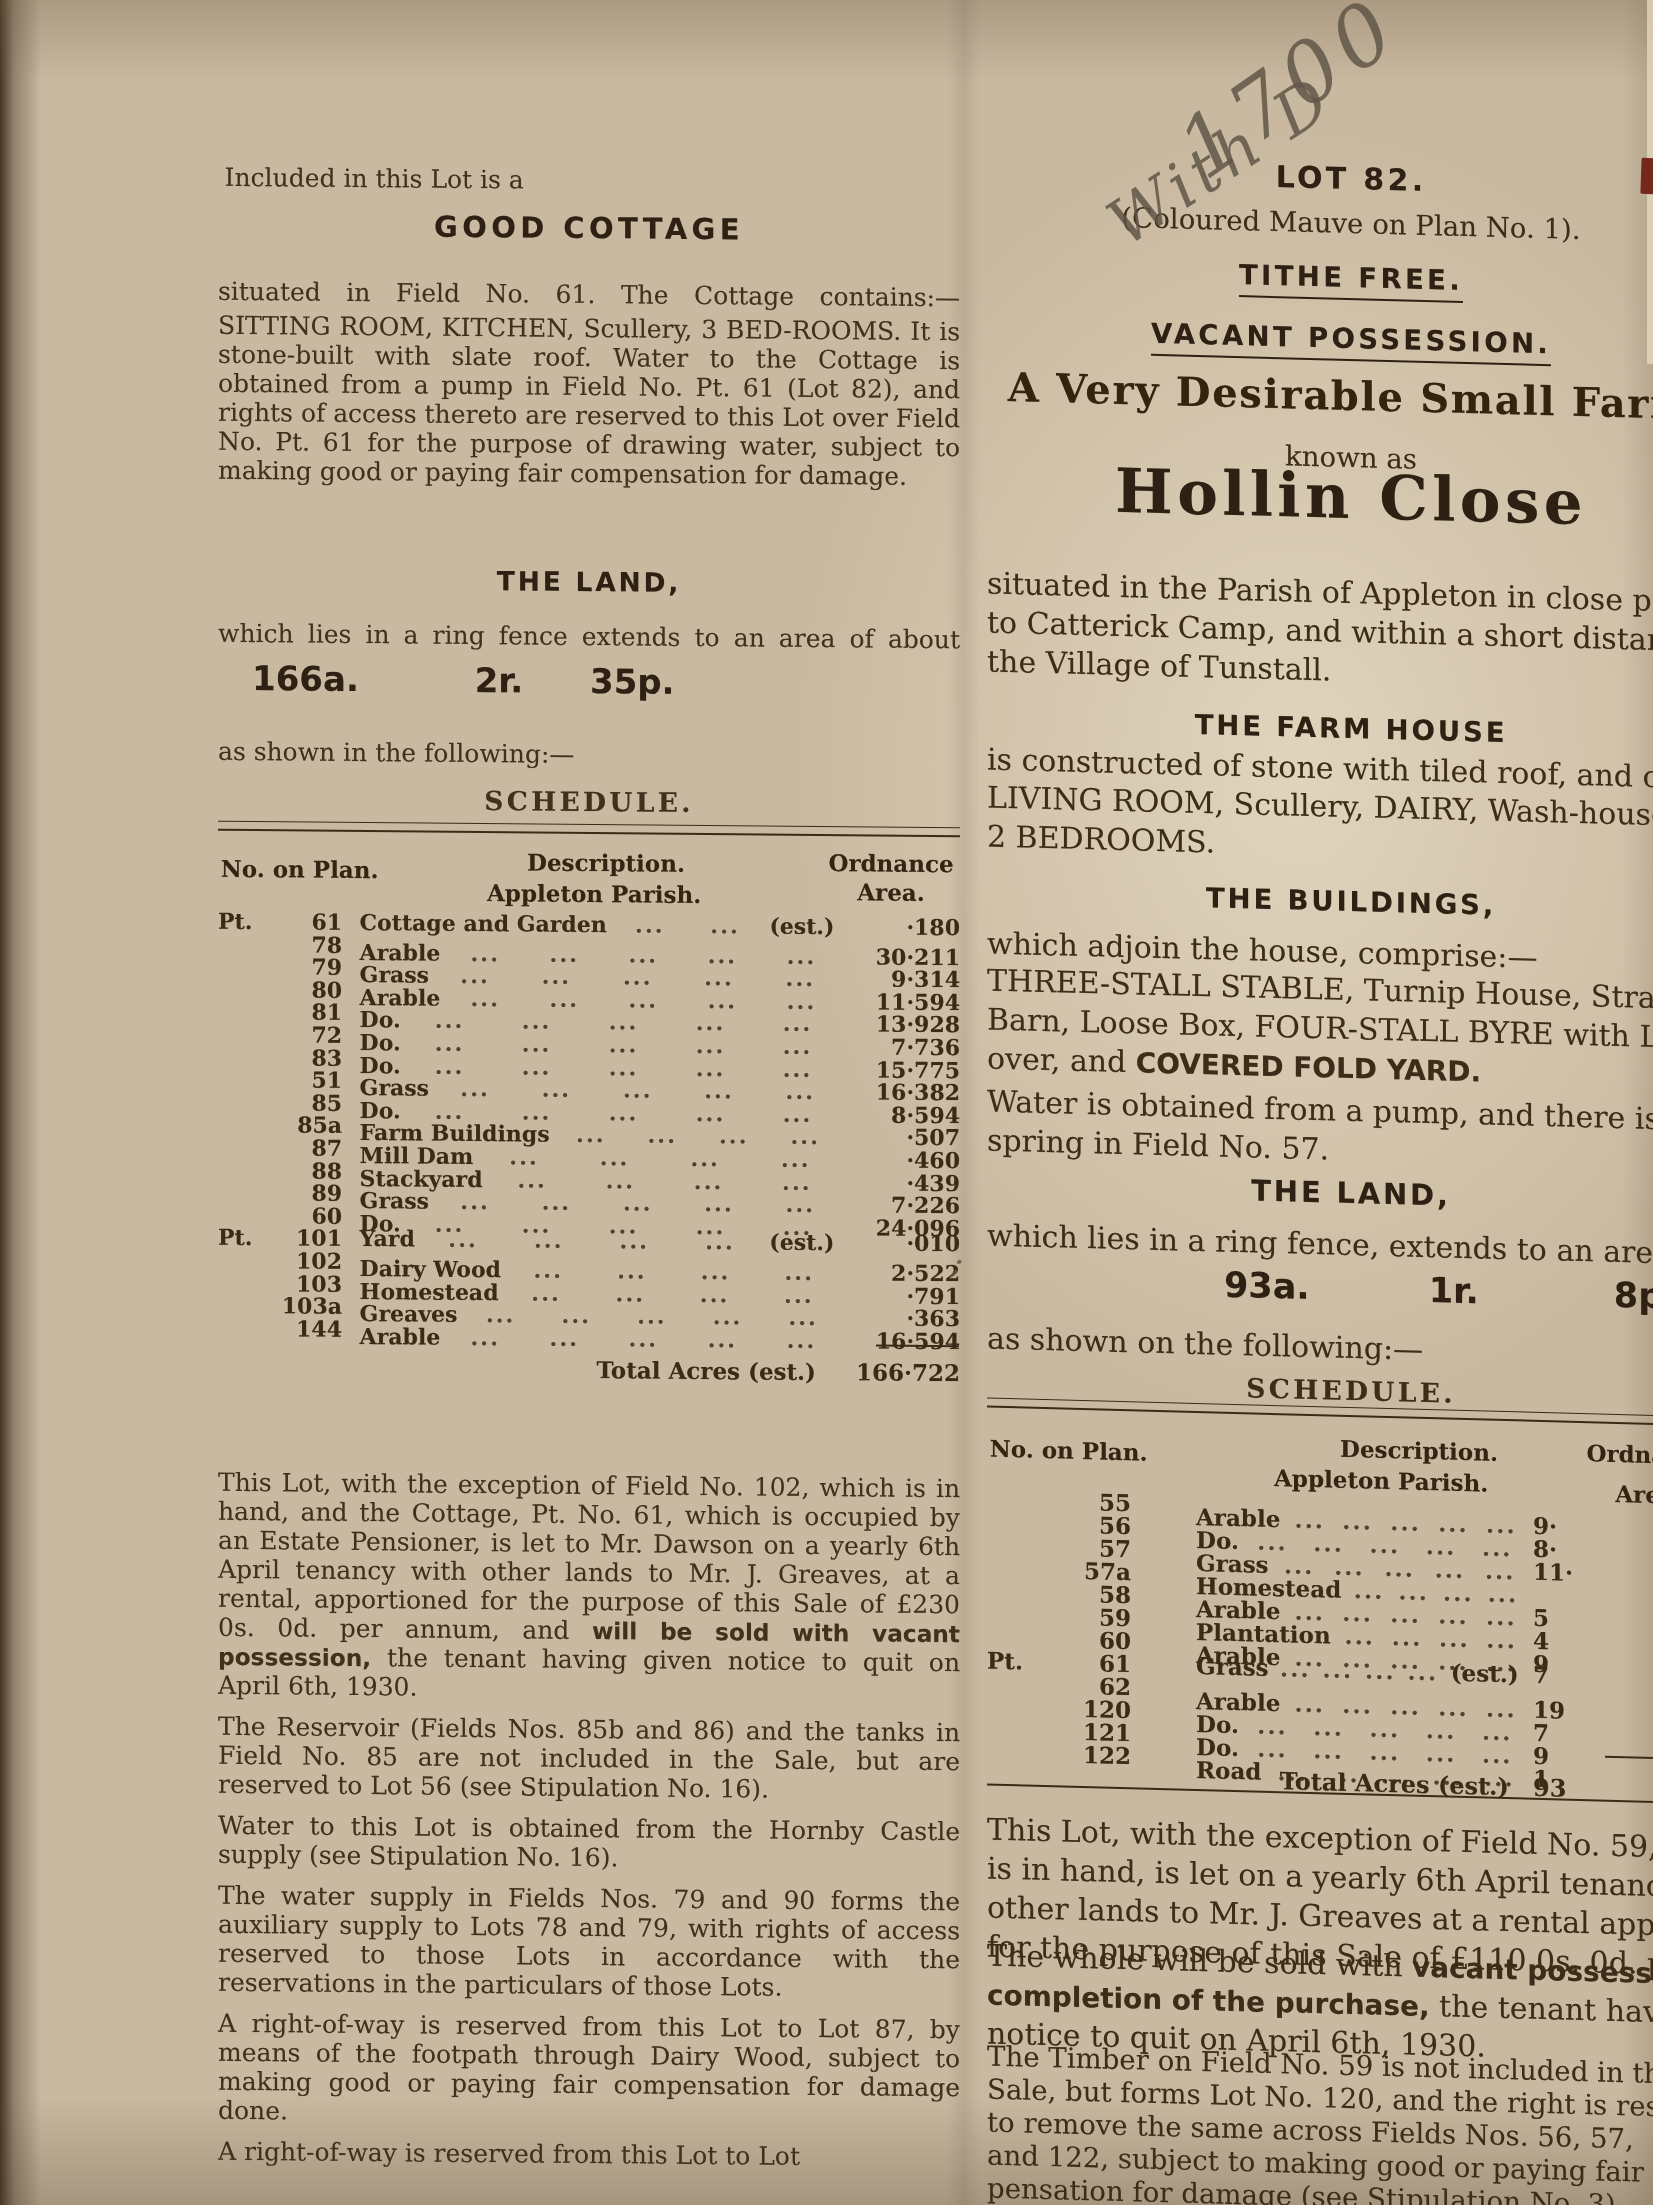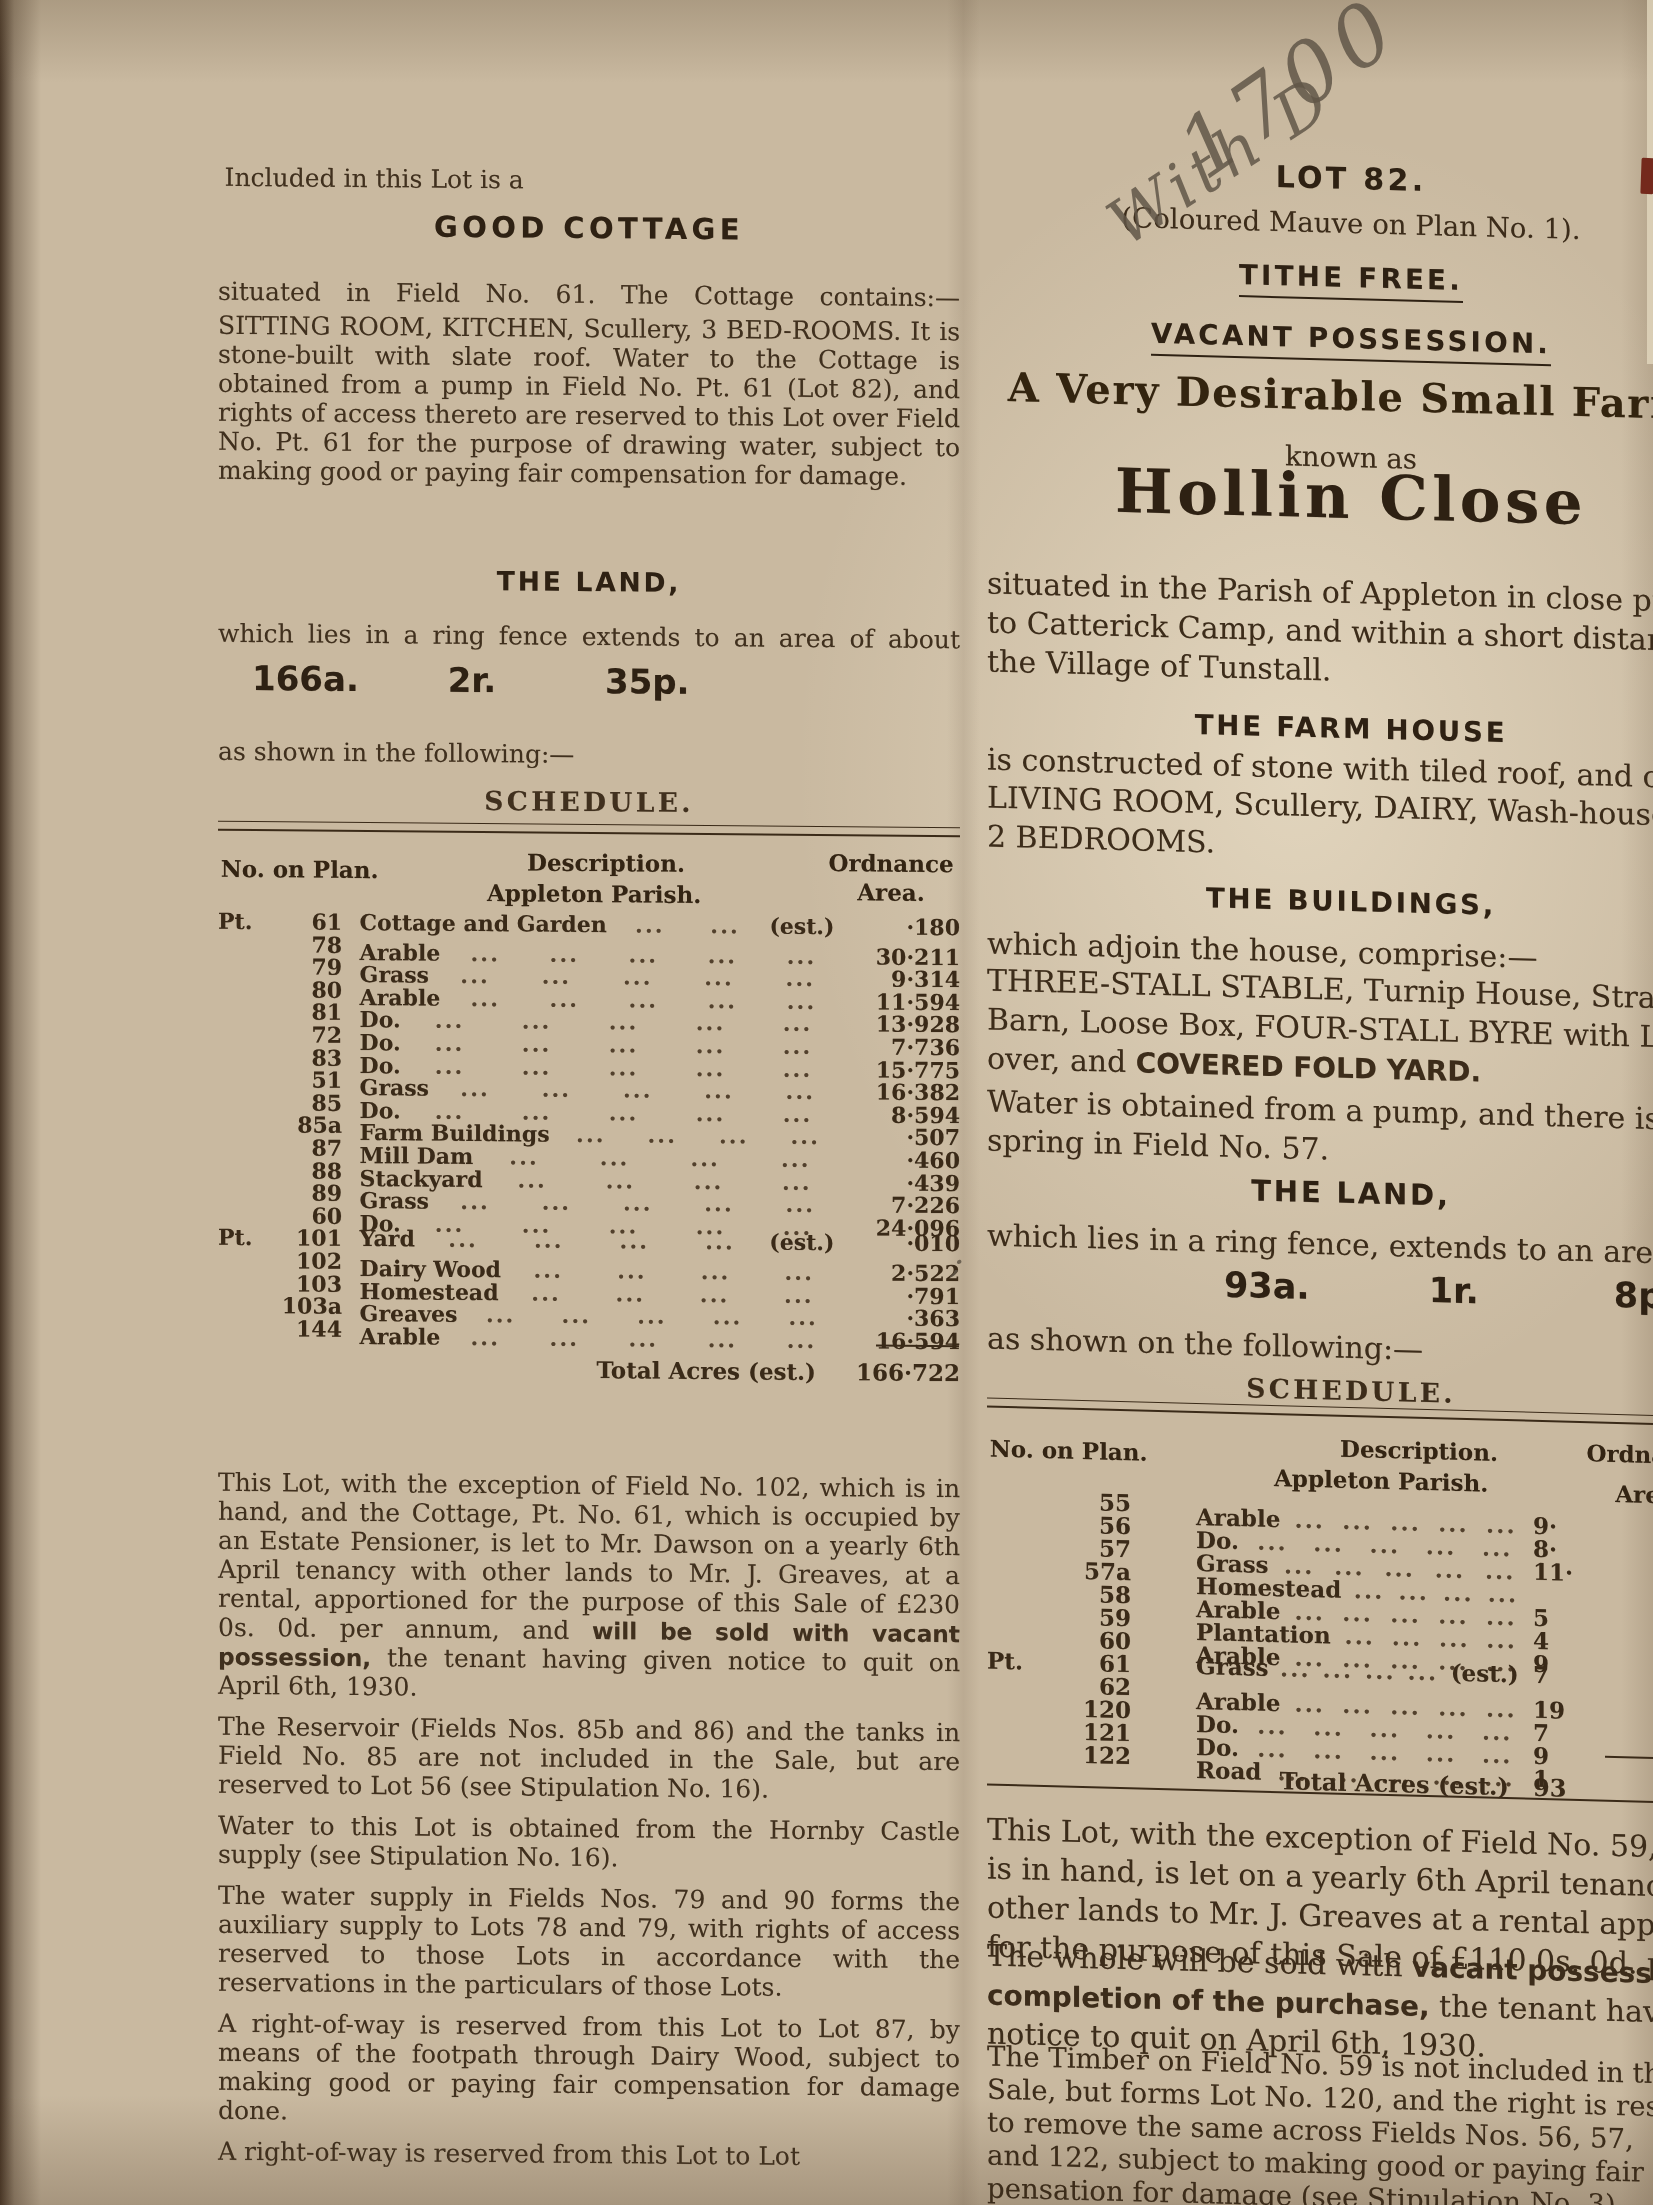--- a/index.html
+++ b/index.html
@@ -32,21 +32,21 @@
          color:#40301e;font-size:25px;line-height:29px;
          transform:skewY(0.5deg);text-shadow:0.2px 0.2px 0 rgba(70,50,30,0.28);}
   .L-intro{top:166px;left:6.6px;}
   .L-cott{top:214px;font-size:29px;letter-spacing:4.4px;color:#2e2113;}
   .L-sit{top:280px;width:100%;}
   .L-cpara{top:314px;width:100%;text-align:justify;}
   .L-land{top:567px;font-size:26.5px;letter-spacing:2.8px;color:#2e2113;}
   .L-ll{top:622px;width:100%;}
   .L-area{top:667px;font-size:34px;}
   .L-area span{font-family:"DejaVu Sans","Liberation Sans",sans-serif;font-weight:700;color:#2e2113;}
-  .L-area .a1{margin-left:34px;} .L-area .a2{margin-left:78px;} .L-area .a3{margin-left:98px;}
+  .L-area .a1{margin-left:34px;} .L-area .a2{margin-left:105px;} .L-area .a3{margin-left:56px;}
   .L-shown{top:740px;left:0;}
   .L-sched{top:787px;font-size:26.5px;letter-spacing:3.3px;}
   .dblrule{height:7.2px;border-top:1.7px solid #3a2a18;border-bottom:2.8px solid #3a2a18;}
   .L-rule{top:824px;left:0;width:742px;}
   .thead{position:absolute;width:100%;font-size:23px;font-weight:700;color:#332413;}
   .L-thead{top:848px;height:60px;}
   .h-no{position:absolute;left:2.8px;top:8.8px;}
   .h-desc{position:absolute;top:0;}
   .L-thead .h-desc{left:309px;}
   .h-area{position:absolute;right:0;top:-2.2px;width:138px;text-align:center;}

